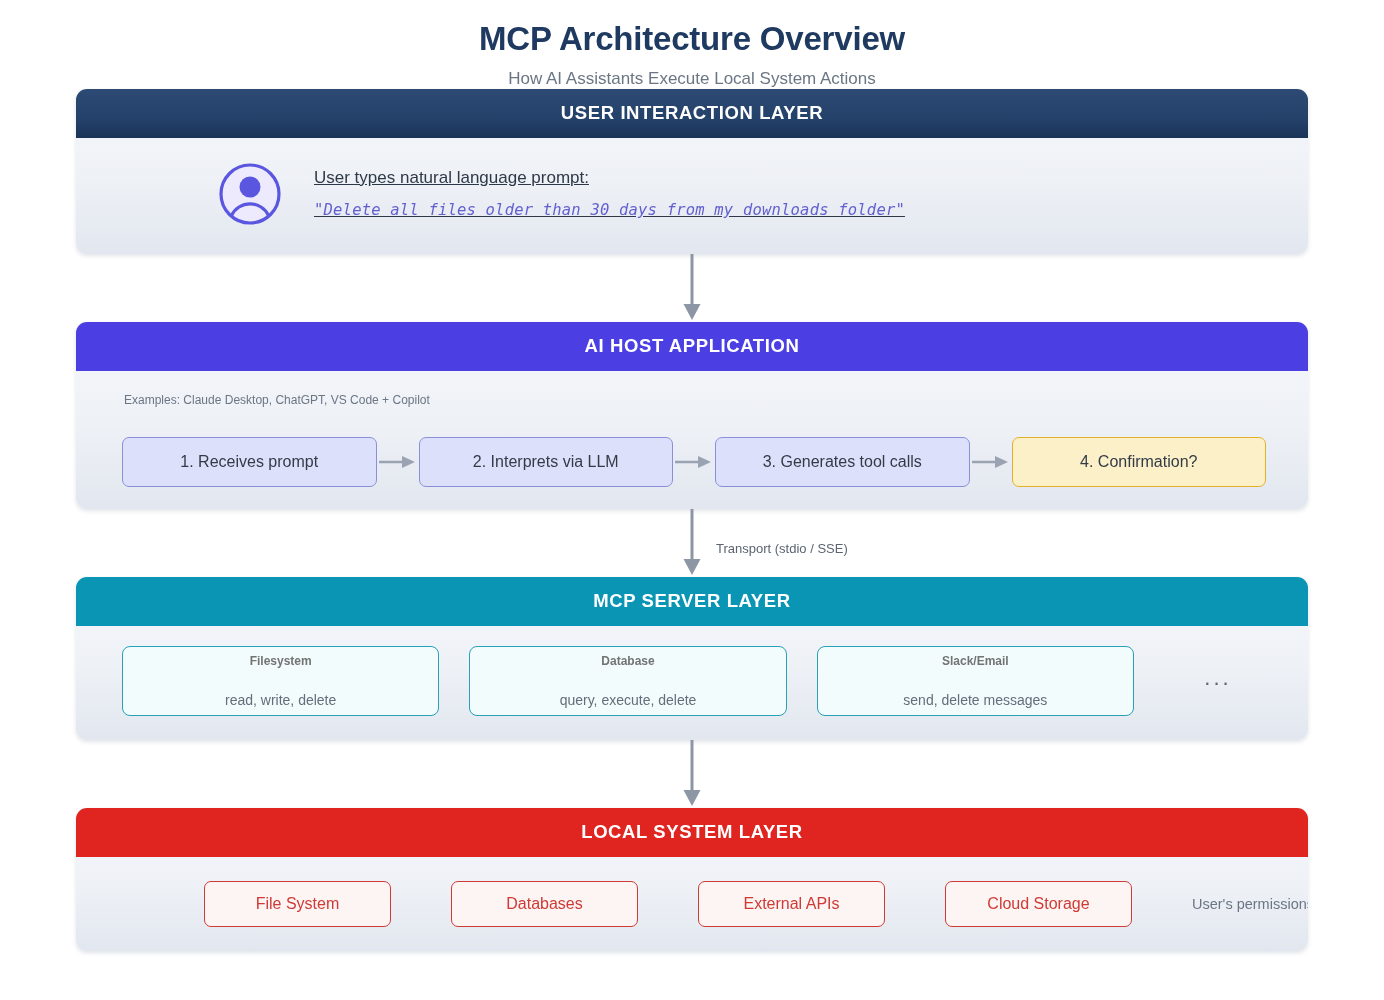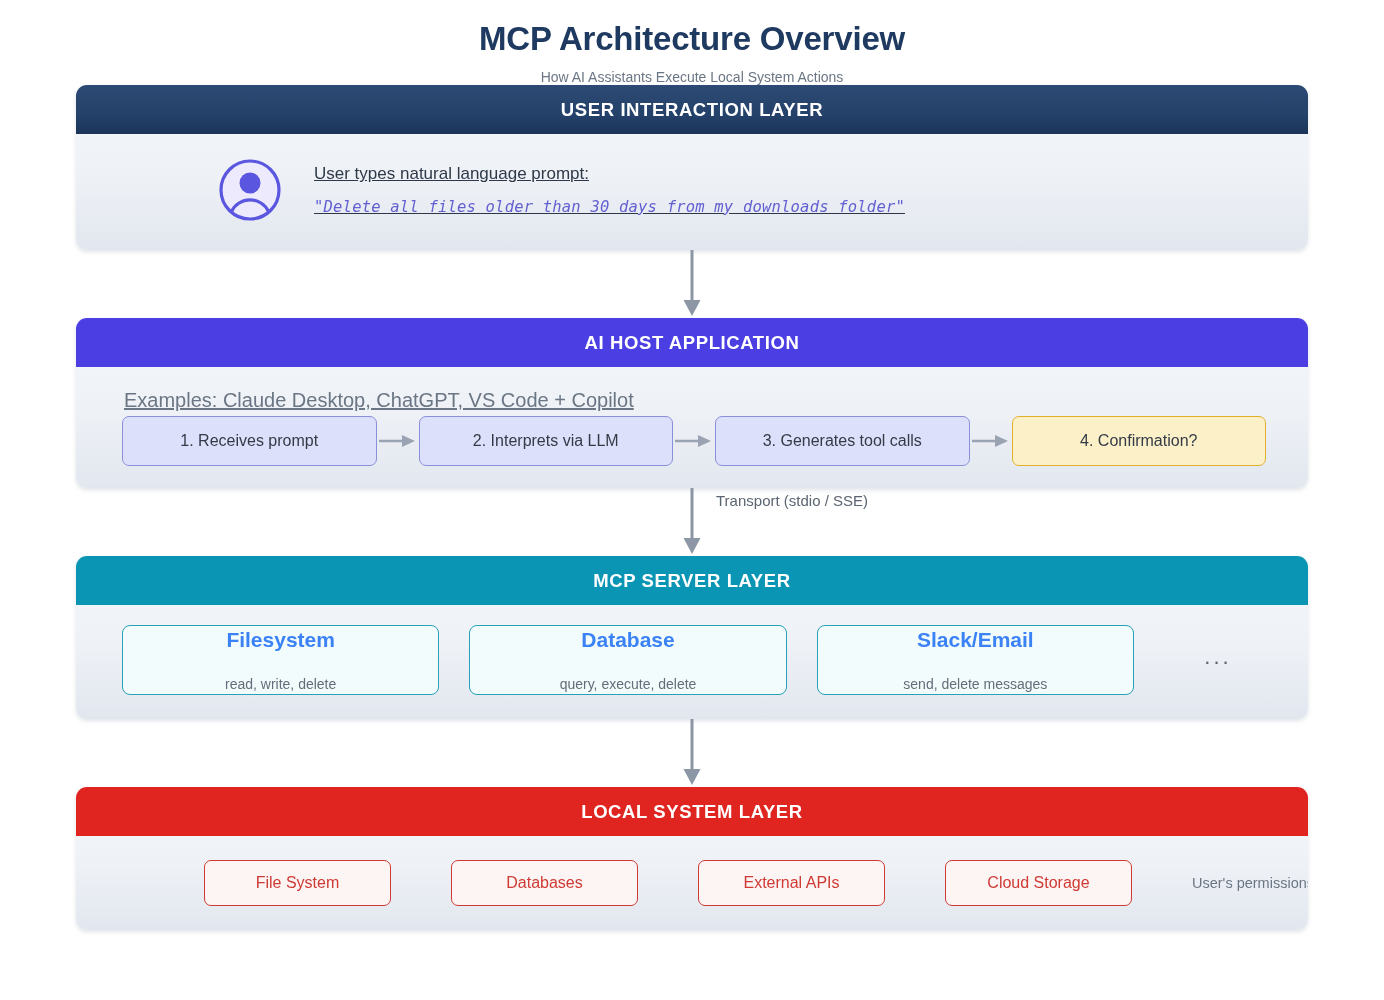--- a/index.html
+++ b/index.html
@@ -23,21 +23,21 @@
   }
   .page-title {
     font-size: 33px;
     font-weight: bold;
     color: #1f3a60;
     letter-spacing: -0.2px;
     margin: 0;
     line-height: 1.2;
   }
   .page-subtitle {
-    font-size: 14px;
+    font-size: 17px;
     color: #6b7684;
     margin-top: 10px;
     line-height: 1.2;
   }
 
   
   .stack {
     width: 1232px;
     margin: 0 auto;
     position: relative;
@@ -91,24 +91,23 @@
   .user-prompt {
     font-family: "DejaVu Sans Mono", monospace;
     font-style: italic;
     font-size: 15.5px;
     color: #625fd0;
     letter-spacing: 0.2px;
   }
 
   
   .examples {
-    font-size: 20px;
+    font-size: 12px;
     color: #6b7684;
-    margin: 4px 0 4px 26px;
-    text-decoration: underline;
+    margin: 4px 0 30px 26px;
   }
   .steps {
     display: flex;
     align-items: center;
     margin: 0 20px 2px 24px;
   }
   .step {
     height: 48px;
     flex: 1 1 0;
     display: flex;
@@ -144,23 +143,23 @@
     margin-right: 30px;
     border-radius: 8px;
     background: #f2fcfc;
     border: 1.6px solid #27a0b8;
     display: flex;
     flex-direction: column;
     align-items: center;
     justify-content: center;
   }
   .server-title {
-    font-size: 21px;
+    font-size: 12px;
     font-weight: bold;
-    color: #3b82f6;
+    color: #737373;
     margin-bottom: 24px;
   }
   .server-sub {
     font-size: 14px;
     color: #636d7b;
   }
   .ellipsis {
     flex: none;
     width: 108px;
     text-align: center;
@@ -204,22 +203,22 @@
     margin: 0 auto;
   }
   .connector svg {
     position: absolute;
     left: 604px;
     top: 0;
   }
   .connector .conn-label {
     position: absolute;
     left: 640px;
-    top: 4px;
-    font-size: 15px;
+    top: 32px;
+    font-size: 13px;
     color: #5b6572;
     white-space: nowrap;
   }
 </style>
 </head>
 <body>
 
 <div class="page-head">
   <h1 class="page-title">MCP Architecture Overview</h1>
   <div class="page-subtitle">How AI Assistants Execute Local System Actions</div>

